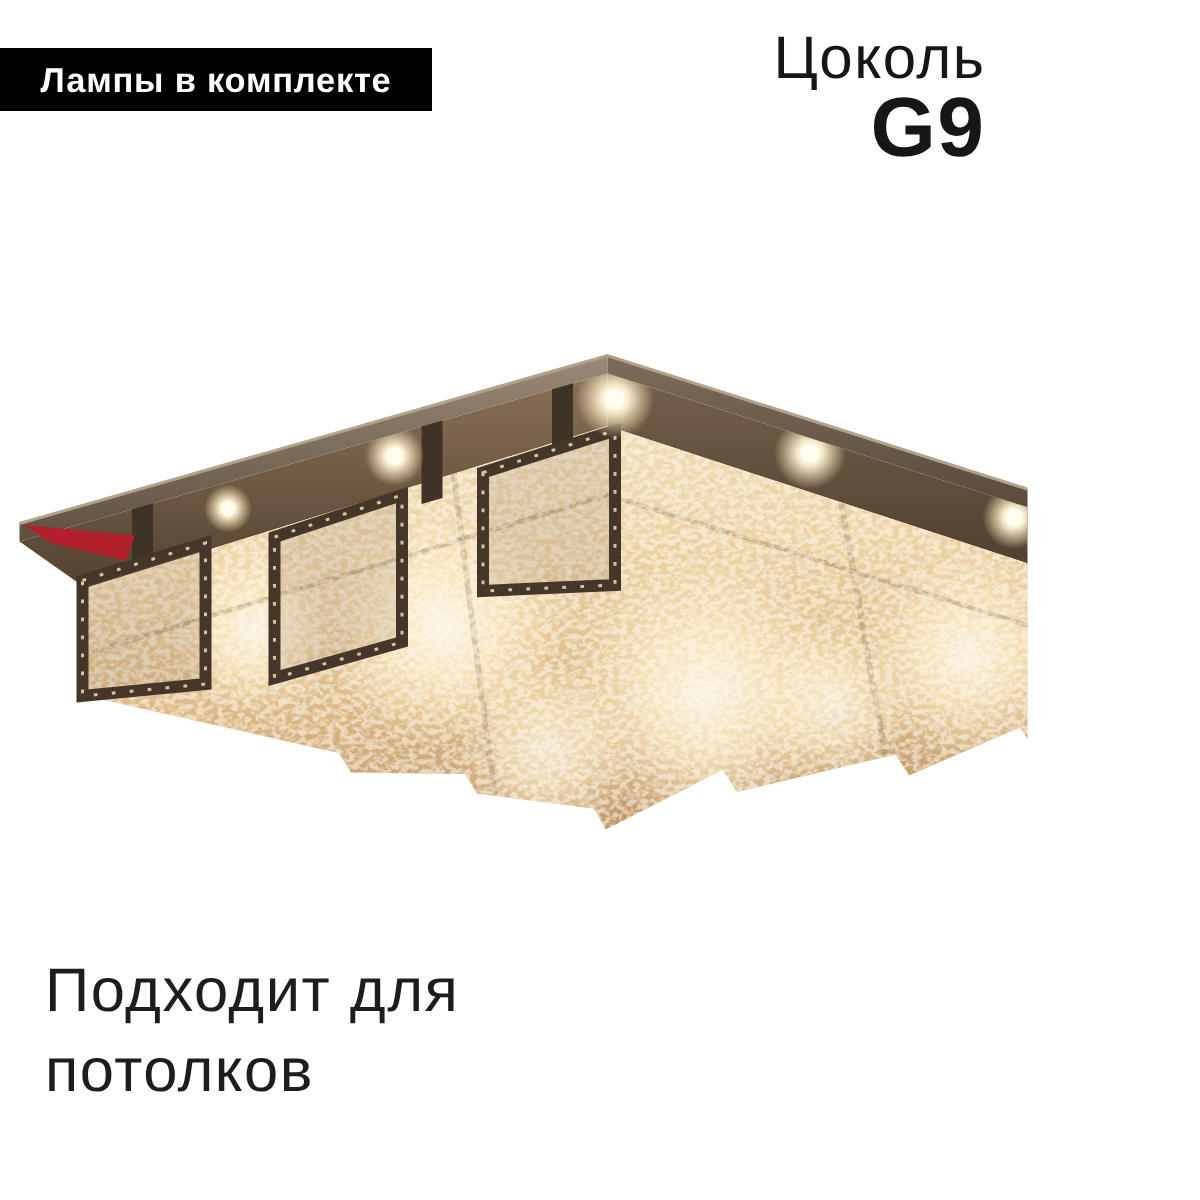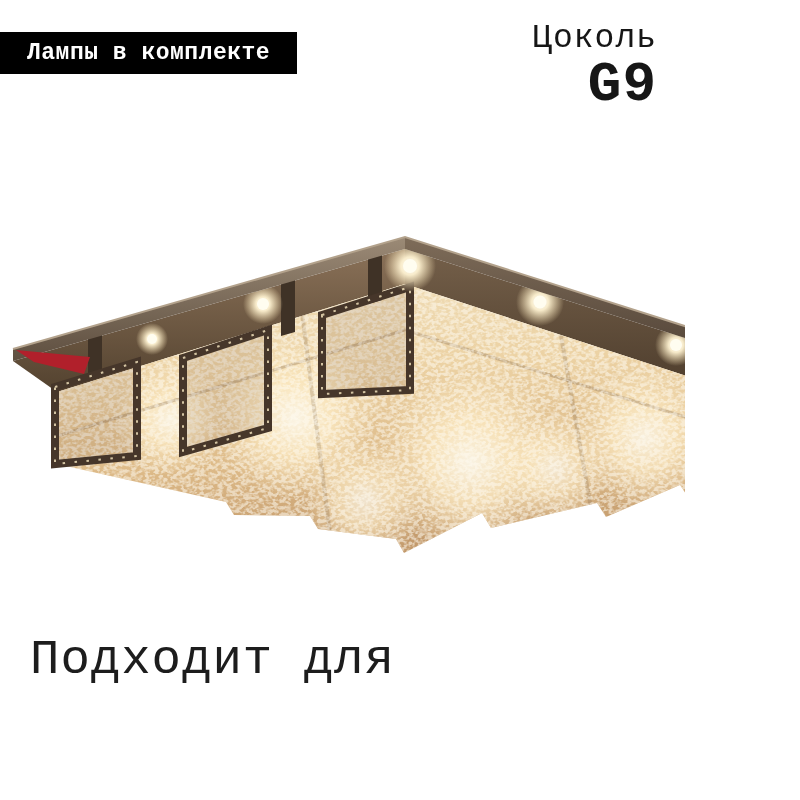--- a/index.html
+++ b/index.html
@@ -1,38 +1,38 @@
 <!DOCTYPE html>
 <html style="--background: #ffffff; --badge-bg: #000000; --badge-text: #ffffff; --heading-text: #161616; --note-text: #1d1d1d; --accent-red: #b1202b; --plate-bronze: #6a594a; --frame-metal: #46362a; --crystal-light: #efdcb6; --crystal-deep: #c39a6c; --glow-warm: #ffeec8;"><head>
 <meta charset="utf-8">
 <style>
   html,body{margin:0;padding:0;background:#fff;}
   .card{
     position:relative;width:685px;height:800px;overflow:hidden;
     background:var(--background,#ffffff);
-    font-family:Liberation Mono, monospace;
+    font-family:Liberation Sans, sans-serif;
     border-radius:30px;
   }
   .photo{position:absolute;left:0;top:0;width:800px;height:800px;}
   .badge{
     position:absolute;top:32px;left:0;height:42px;
     background:var(--badge-bg,#000);color:var(--badge-text,#fff);
     display:flex;align-items:center;padding:0 27px;
     font-size:23px;font-weight:bold;letter-spacing:.5px;white-space:nowrap;
   }
   .socket{
     position:absolute;top:20px;right:28px;text-align:right;
     color:var(--heading-text,#161616);
   }
-  .socket-label{font-size:33px;font-weight:500;letter-spacing:1px;line-height:38px;margin-left:46px;}
+  .socket-label{font-size:40px;font-weight:500;letter-spacing:1px;line-height:38px;margin-left:46px;}
   .socket-value{font-size:56px;font-weight:bold;letter-spacing:1px;line-height:50px;margin-top:2px;}
   .note{
     position:absolute;left:30px;top:634px;
     color:var(--note-text,#1d1d1d);
-    font-size:49px;line-height:53px;letter-spacing:1px;font-weight:500;
+    font-size:41px;line-height:53px;letter-spacing:1px;font-weight:500;
   }
 </style>
 </head>
 <body>
 
 <div class="card">
 
   <svg class="photo" viewBox="0 0 800 800" role="img" aria-label="crystal ceiling chandelier photo, square bronze plate with nine crystal-mesh boxes and glowing G9 bulbs, view from below">
     <defs>
       <linearGradient id="gPlateL" x1="0" y1="0" x2="0" y2="1">
@@ -160,15 +160,16 @@
     <span>Лампы в комплекте</span>
   </div>
 
   <div class="socket">
     <div class="socket-label">Цоколь</div>
     <div class="socket-value">G9</div>
   </div>
 
   <div class="note">
     <div>Подходит для</div>
+    <div>потолков</div>
   </div>
 
 </div>
 
 </body></html>

